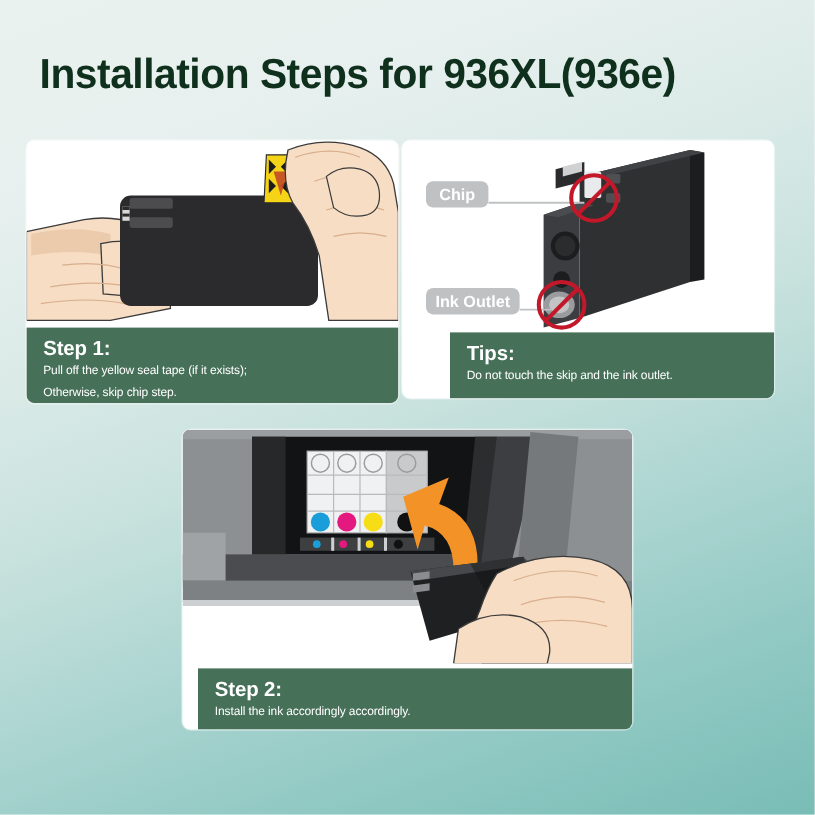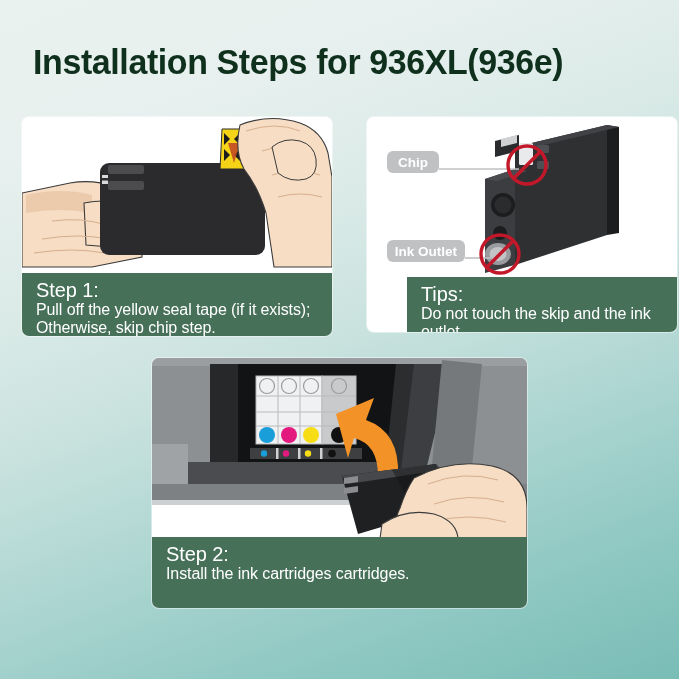--- a/index.html
+++ b/index.html
@@ -44,21 +44,21 @@
 
   
   .panel {
     position: absolute;
     background: #ffffff;
     border-radius: 7px;
     overflow: hidden;
     box-shadow: 0 0 0 1px rgba(255,255,255,0.45);
   }
   #panel-1 { left: 22px;  top: 117px; width: 310px; height: 219px; }
-  #panel-2 { left: 367px; top: 117px; width: 310px; height: 215px; }
+  #panel-2 { left: 335px; top: 117px; width: 310px; height: 215px; }
   #panel-3 { left: 152px; top: 358px; width: 375px; height: 250px; }
 
   .panel-art {
     position: absolute;
     left: 0; top: 0; right: 0;
     overflow: hidden;
   }
   #panel-1 .panel-art { height: 156px; }
   #panel-2 .panel-art { height: 160px; }
   #panel-3 .panel-art { height: 195px; }
@@ -66,30 +66,30 @@
   .caption {
     position: absolute;
     left: 0; right: 0; bottom: 0;
     background: #477059;
     color: #ffffff;
     box-sizing: border-box;
     padding: 7px 12px 8px 14px;
   }
   #panel-1 .caption { height: 63px; }
   #panel-2 .caption { height: 55px; margin-left: 40px; }
-  #panel-3 .caption { height: 71px; }
+  #panel-3 .caption { height: 51px; margin-left: 13px; }
 
   .caption-title {
-    font-size: 20px;
-    font-weight: normal;
+    font-size: 17px;
+    font-weight: bold;
     line-height: 21px;
     letter-spacing: -0.1px;
   }
   .caption-line {
-    font-size: 16px;
+    font-size: 10px;
     line-height: 18px;
     letter-spacing: -0.1px;
   }
 
   
   .art-svg { display: block; width: 100%; height: 100%; }
 </style>
 </head>
 <body>
 
@@ -260,17 +260,17 @@
           <path d="M262 120 Q300 100 340 108 Q375 116 375 150 L375 195 L250 195 Q238 170 248 150 Q254 132 262 120 Z" fill="#f6ddc4" stroke="#3b3b3b" stroke-width="1.1"></path>
           <path d="M276 126 Q312 112 346 122" fill="none" stroke="#d8ae8c" stroke-width="1"></path>
           <path d="M282 146 Q316 134 352 144" fill="none" stroke="#d8ae8c" stroke-width="1"></path>
           <path d="M280 164 Q316 154 354 164" fill="none" stroke="#d8ae8c" stroke-width="1"></path>
           <path d="M230 166 Q254 150 282 156 Q308 164 306 186 L304 195 L226 195 Z" fill="#f6ddc4" stroke="#3b3b3b" stroke-width="1.1"></path>
         </g>
       </svg>
     </div>
     <div class="caption">
       <div class="caption-title">Step 2:</div>
-      <div class="caption-line">Install the ink cartridges cartridges.</div>
+      <div class="caption-line">Install the ink accordingly accordingly.</div>
     </div>
   </div>
 
 </div>
 
 </body></html>

